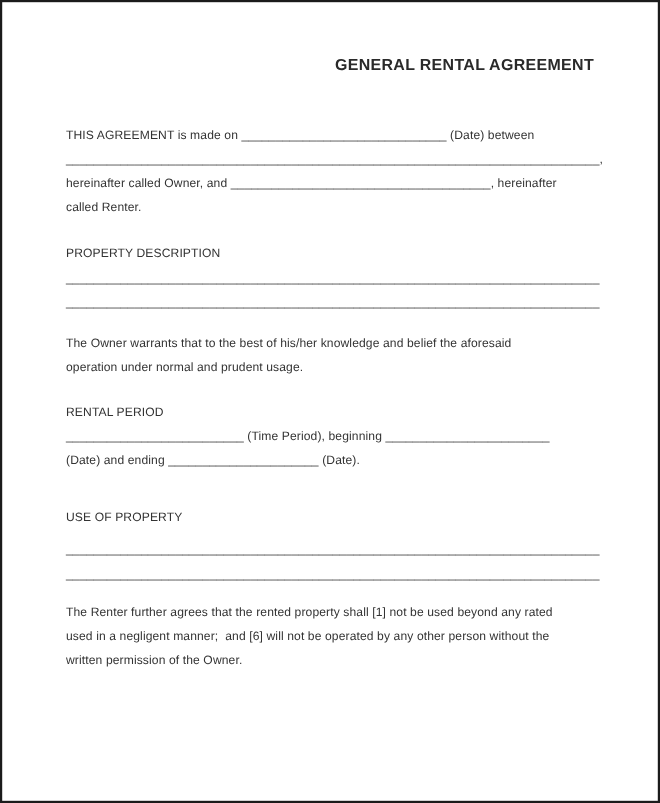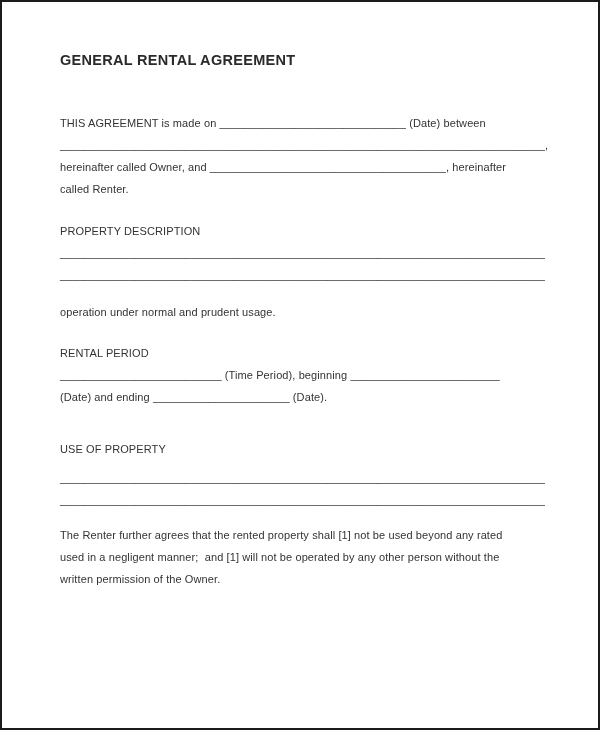--- a/index.html
+++ b/index.html
@@ -16,21 +16,21 @@
     padding: 50px 58px 0 58px;
     font-family: "Liberation Sans", sans-serif;
     color: var(--text, #333333);
     overflow: hidden;
   }
   .doc-title {
     margin: 0 0 44px 0;
     font-size: 14.5px;
     font-weight: 700;
     letter-spacing: 0.3px;
-    text-align: left;
+    text-align: right;
     color: var(--title, #2a2a2a);
   }
   .line {
     font-size: 11px;
     line-height: 22px;
     white-space: pre;
     letter-spacing: 0.1px;
   }
   .heading-property   { margin-top: 20px; }
   .para-warranty      { margin-top: 15px; }
@@ -53,34 +53,35 @@
     <div class="line">called Renter.</div>
   </div>
 
   <div class="line heading-property">PROPERTY DESCRIPTION</div>
   <div class="blanks-property">
     <div class="line">______________________________________________________________________________</div>
     <div class="line">______________________________________________________________________________</div>
   </div>
 
   <div class="para-warranty">
+    <div class="line">The Owner warrants that to the best of his/her knowledge and belief the aforesaid</div>
     <div class="line">operation under normal and prudent usage.</div>
   </div>
 
   <div class="line heading-rental">RENTAL PERIOD</div>
   <div class="para-rental">
     <div class="line">__________________________ (Time Period), beginning ________________________</div>
     <div class="line">(Date) and ending ______________________ (Date).</div>
   </div>
 
   <div class="line heading-use">USE OF PROPERTY</div>
   <div class="blanks-use">
     <div class="line">______________________________________________________________________________</div>
     <div class="line">______________________________________________________________________________</div>
   </div>
 
   <div class="para-obligations">
     <div class="line">The Renter further agrees that the rented property shall [1] not be used beyond any rated</div>
-    <div class="line">used in a negligent manner;  and [1] will not be operated by any other person without the</div>
+    <div class="line">used in a negligent manner;  and [6] will not be operated by any other person without the</div>
     <div class="line">written permission of the Owner.</div>
   </div>
 
 </div>
 
 </body></html>

